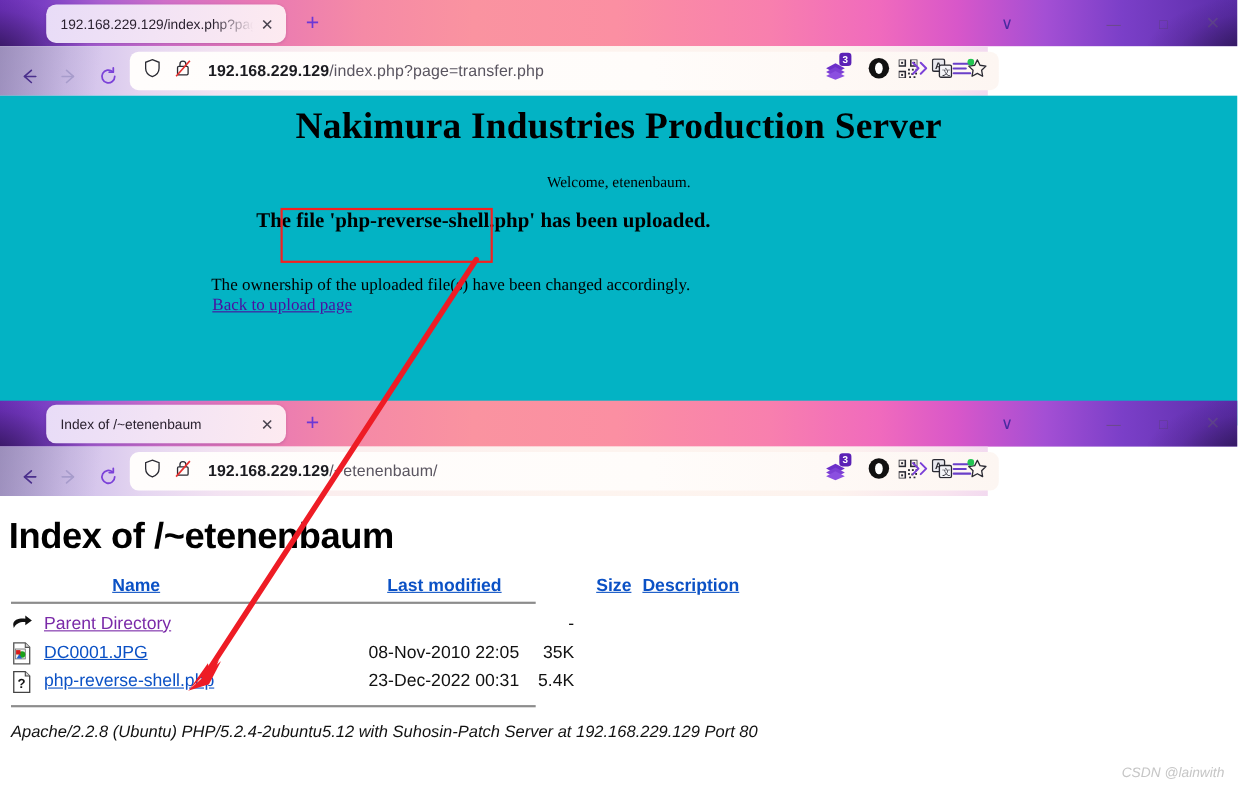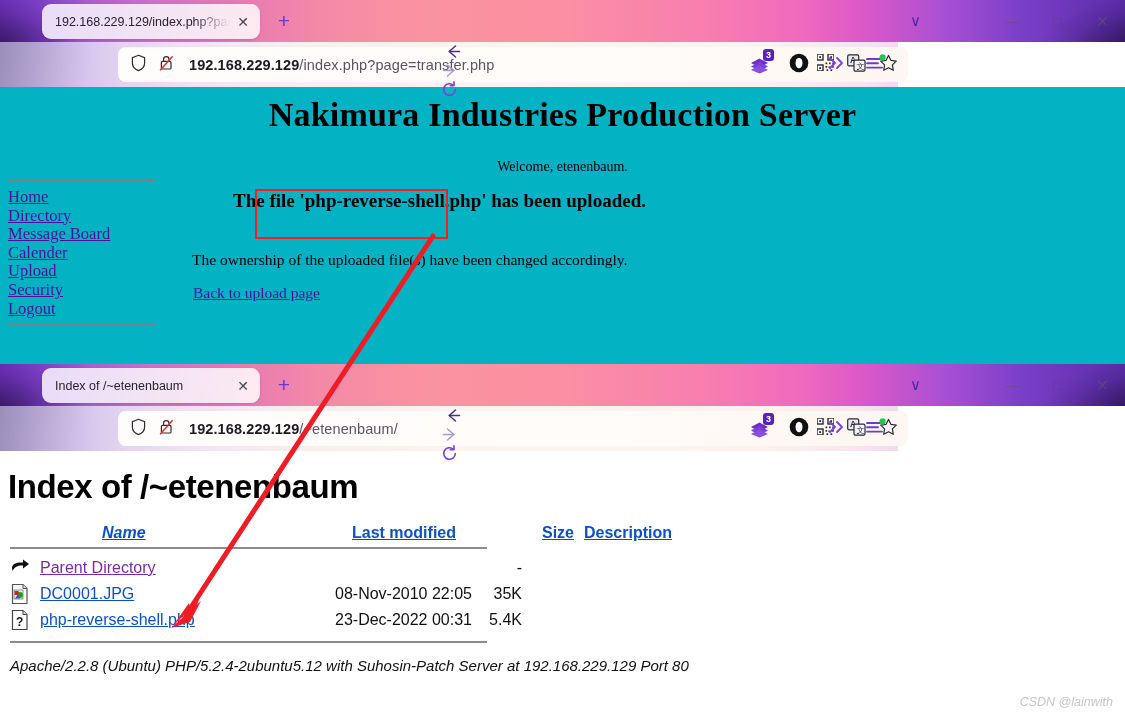--- a/index.html
+++ b/index.html
@@ -66,21 +66,21 @@
   .wc.max   { color:#5d3f8a; }
   .wc.close { color:#6a4f96; font-size:16px; }
 
   .navbar {
     position: relative; height: 45px; width: 898px;
     background:
       linear-gradient(90deg,
         #b9a9e2 0px, #cdbde9 60px, #e5d6f1 130px, #f3e3f2 200px,
         #fbeeee 300px, #fdf4ef 520px, #fdf3ee 760px,
         #f8e4ef 860px, #eccef0 940px, #d8b6ee 1010px, #b99ae6 1125px);
-    display: flex; align-items: center; flex-direction: column;
+    display: flex; align-items: flex-end;
   }
   .navbar::before{
     content:""; position:absolute; left:0; top:0; width:110px; height:45px;
     background: linear-gradient(100deg, rgba(120,110,140,.45) 0%, rgba(150,140,170,.15) 55%, rgba(0,0,0,0) 80%);
     pointer-events:none;
   }
   .nav-btn { width: 36px; height: 36px; display:flex; align-items:center; justify-content:center; position: relative; z-index: 2;}
   .nav-btn svg { display:block; }
   .urlbar {
     position: absolute; left: 118px; top: 5px;
@@ -109,38 +109,38 @@
   .sidebar { position: absolute; left: 8px; top: 92px; width: 148px; }
   .sidebar hr { border: 0; border-top: 2px solid #7f7f7f; margin: 0 0 7px 0; }
   .sidebar hr.bottom { margin: 6px 0 0 0; }
   .sidebar a {
     display: block; font-size: 16.5px; color: #4b0fa0; text-decoration: underline;
     line-height: 18.6px; font-family: "Liberation Serif", serif;
   }
   .maincol { position: absolute; left: 192px; top: 103px; width: 700px; }
   .upload-msg { font-size: 19px; font-weight: bold; color: #000; white-space: nowrap; margin-left: 41px; }
   .own-msg { font-size: 15.5px; color: #000; margin-top: 39px; }
-  .back-link { font-size: 15.5px; color: #4b0fa0; display: inline-block; margin-top: 15px; margin-left: 1px;}
+  .back-link { font-size: 15.5px; color: #4b0fa0; display: inline-block; margin-top: 0; margin-left: 1px;}
 
   
   .page-white {
     position: relative; width: 1125px; height: 277px; background: #fff;
     font-family: "Liberation Sans", sans-serif;
   }
   .idx-title { font-size: 33px; font-weight: bold; color: #000; padding: 17px 0 0 8px; letter-spacing: -.4px;}
   table.idx { border-collapse: collapse; margin-top: 18px; margin-left: 10px; }
   table.idx th { font-size: 16px; color: #0b51c5; text-decoration: underline; font-weight: bold; padding: 0 0 3px 0; text-align: left;}
   table.idx td { font-size: 16px; color: #111; padding: 0; white-space: nowrap; height: 26px; vertical-align: middle;}
   table.idx a { color: #0b51c5; text-decoration: underline; }
   table.idx a.visited { color: #7a2aa8; }
   .col-icon { width: 30px; }
   .col-name { width: 250px; }
   .col-mod  { width: 182px; text-align: right; padding-right: 8px !important; }
   .col-size { width: 42px; text-align: right; }
-  .th-name { padding-left: 62px !important; font-style: italic; }
+  .th-name { padding-left: 62px !important; }
   .th-mod  { text-align: left !important; }
   .hr-top, .hr-bot { border: 0; border-top: 2px solid #8c8c8c; width: 477px; margin: 0 0 0 10px; }
   .hr-top { margin-top: 2px; margin-bottom: 6px; }
   .hr-bot { margin-top: 8px; }
   .apache-footer { font-size: 15px; font-style: italic; color: #111; margin: 14px 0 0 10px; }
 
   .ficon { display:inline-block; width: 20px; height: 22px; vertical-align: middle; }
 
   .watermark { position: absolute; right: 12px; bottom: 6px; font-size: 12.5px; color: #c6c6c6; font-style: italic; }
 
@@ -271,31 +271,20 @@
             <circle cx="18.6" cy="3.4" r="3.1" fill="#23c552"></circle>
           </svg>
         </span>
       </div>
     </div>
 
     <div class="page-teal">
       <div class="site-title">Nakimura Industries Production Server</div>
       <div class="welcome">Welcome, etenenbaum.</div>
 
-      <div class="sidebar">
-        <hr>
-        <a href="#">Home</a>
-        <a href="#">Directory</a>
-        <a href="#">Message Board</a>
-        <a href="#">Calender</a>
-        <a href="#">Upload</a>
-        <a href="#">Security</a>
-        <a href="#">Logout</a>
-        <hr class="bottom">
-      </div>
 
       <div class="maincol">
         <div class="upload-msg">The file 'php-reverse-shell.php' has been uploaded.</div>
         <div class="own-msg">The ownership of the uploaded file(s) have been changed accordingly.</div>
         <a class="back-link" href="#">Back to upload page</a>
       </div>
     </div>
   </div>
 
   <div class="browser" style="top:364px;">

